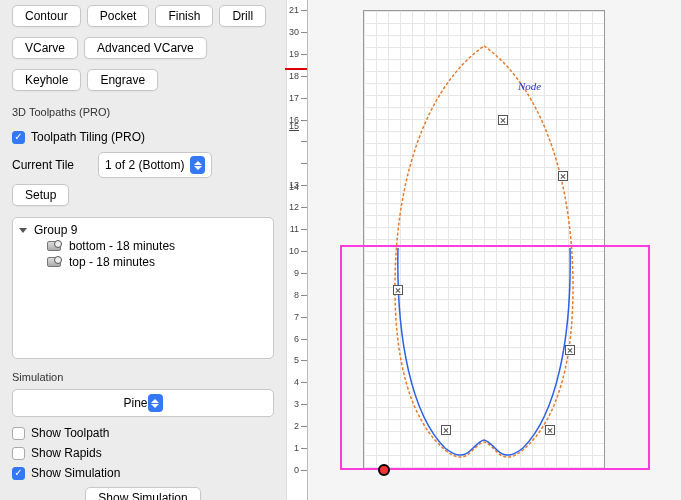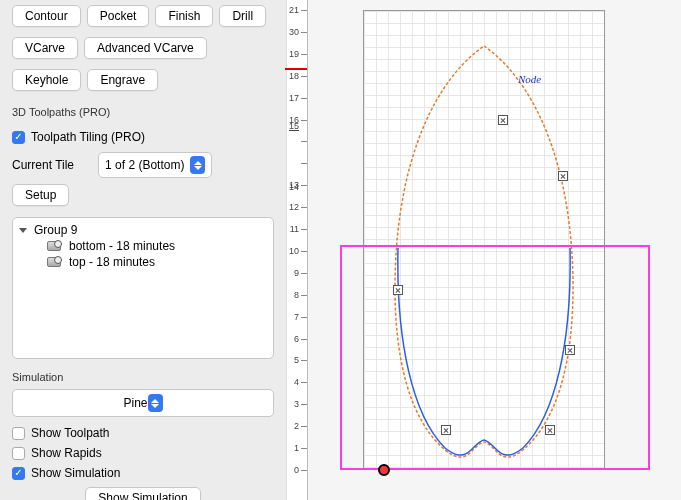--- a/index.html
+++ b/index.html
@@ -226,17 +226,17 @@
                C 193 405, 209 330, 207 238" fill="none" stroke="#2a5fe8" stroke-width="1.5"></path>
     </svg>
 
     <div class="node" style="left:195px; top:120px"></div>
     <div class="node" style="left:255px; top:176px"></div>
     <div class="node" style="left:90px;  top:290px"></div>
     <div class="node" style="left:262px; top:350px"></div>
     <div class="node" style="left:138px; top:430px"></div>
     <div class="node" style="left:242px; top:430px"></div>
 
-    <div class="node-label" style="left:210px; top:73px">Node</div>
+    <div class="node-label" style="left:210px; top:80px">Node</div>
 
     <div class="origin-dot" style="left:76px; top:470px"></div>
   </div>
 </div>
 
 </body></html>

